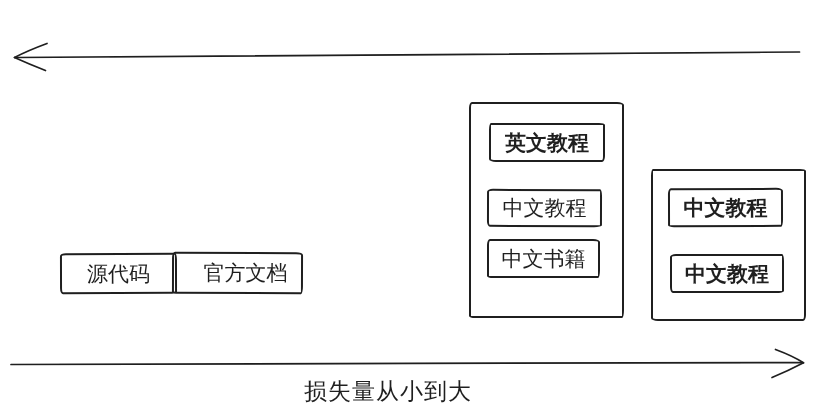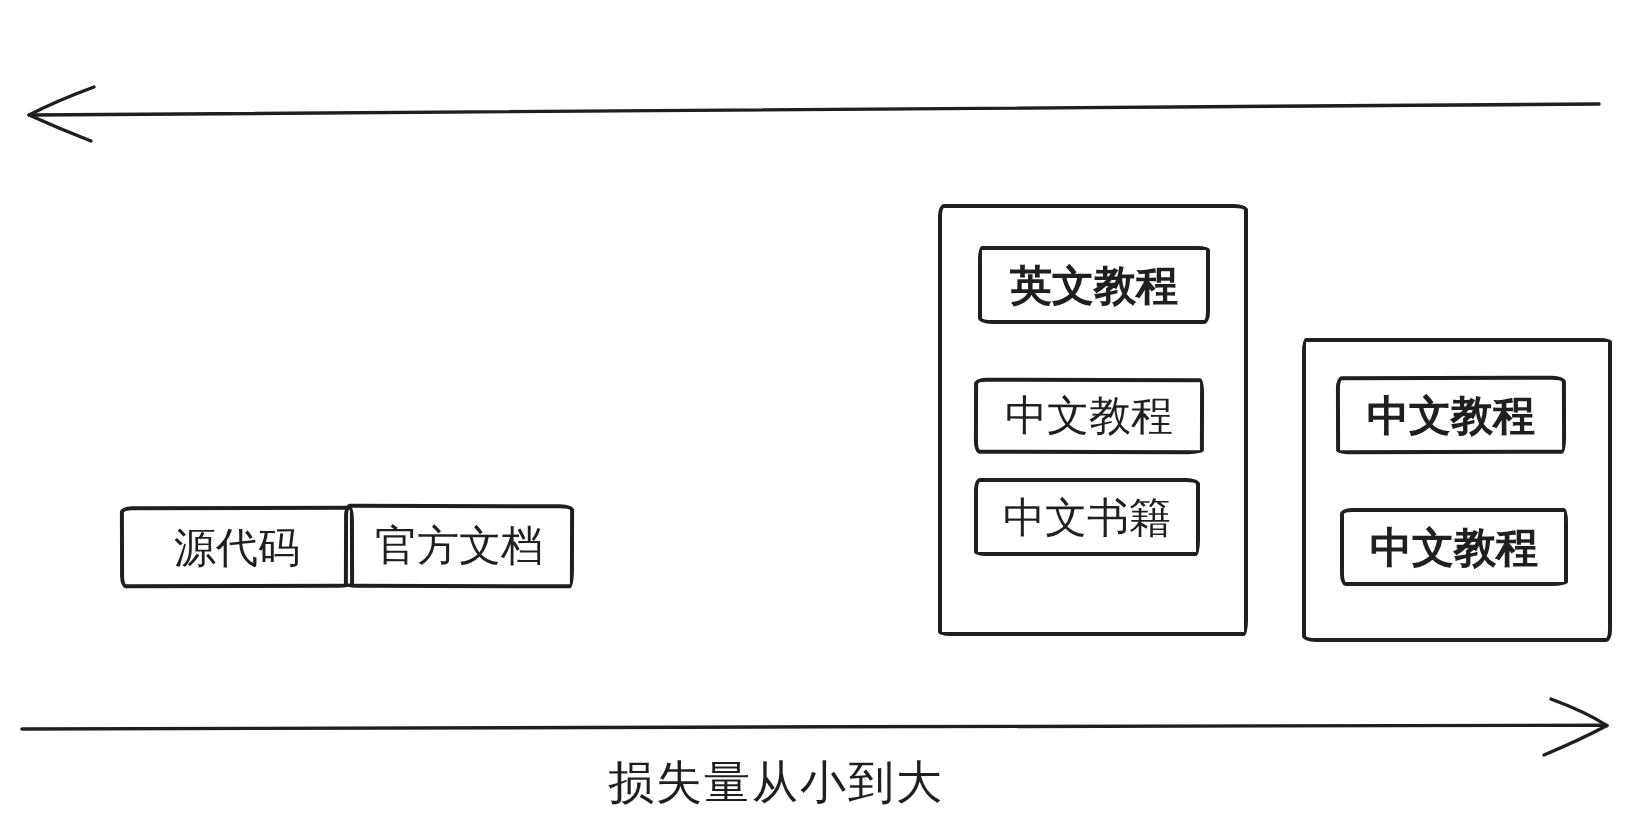--- a/index.html
+++ b/index.html
@@ -80,21 +80,21 @@
     </g>
   </svg>
 
 
   <div class="axis-label bottom">损失量从小到大</div>
 
   <div class="sketch-box r1 tilt-a" style="left:12px; top:253px; width:113px; height:37px;margin-left:48px;">
     <span>源代码</span>
   </div>
 
-  <div class="sketch-box r2 tilt-b" style="left:172px; top:252px; width:111px; height:38px;">
+  <div class="sketch-box r2 tilt-b" style="left:172px; top:252px; width:111px; height:38px;padding-left:16px;">
     <span>官方文档</span>
   </div>
 
 
   <div class="sketch-box group r2" style="left:469px; top:102px; width:151px; height:212px;">
     <div class="sketch-box r3" style="left:18px; top:19px; width:112px; height:35px;">
       <span>英文教程</span>
     </div>
     <div class="sketch-box r1 tilt-b" style="left:16px; top:85px; width:111px; height:34px;">
       <span>中文教程</span>

